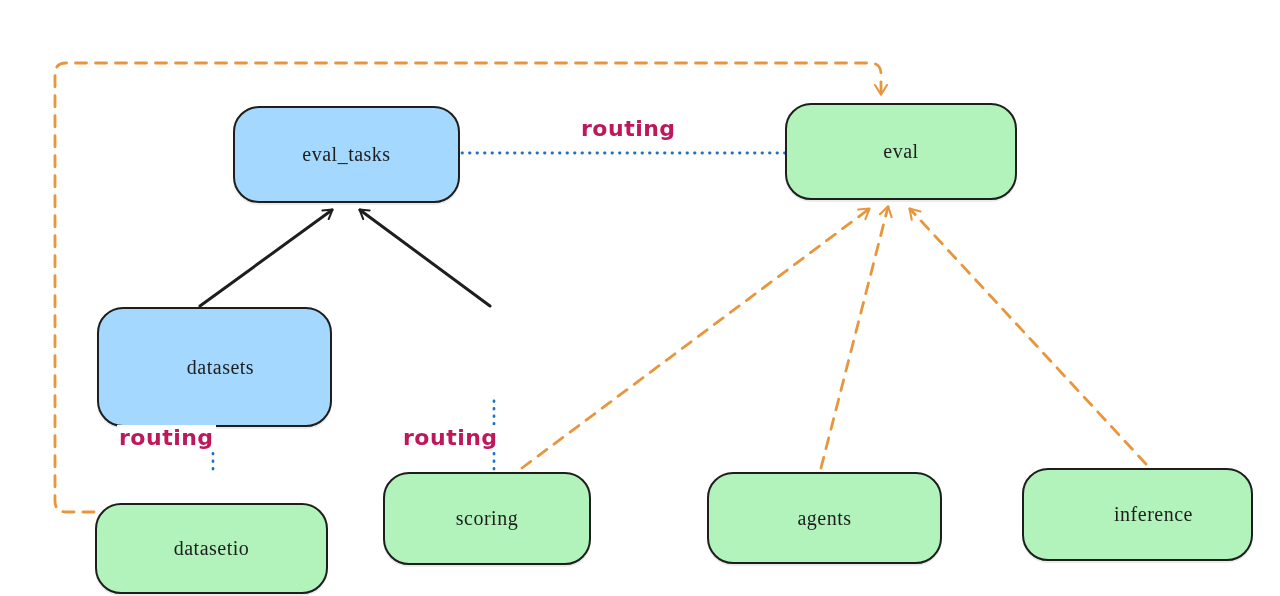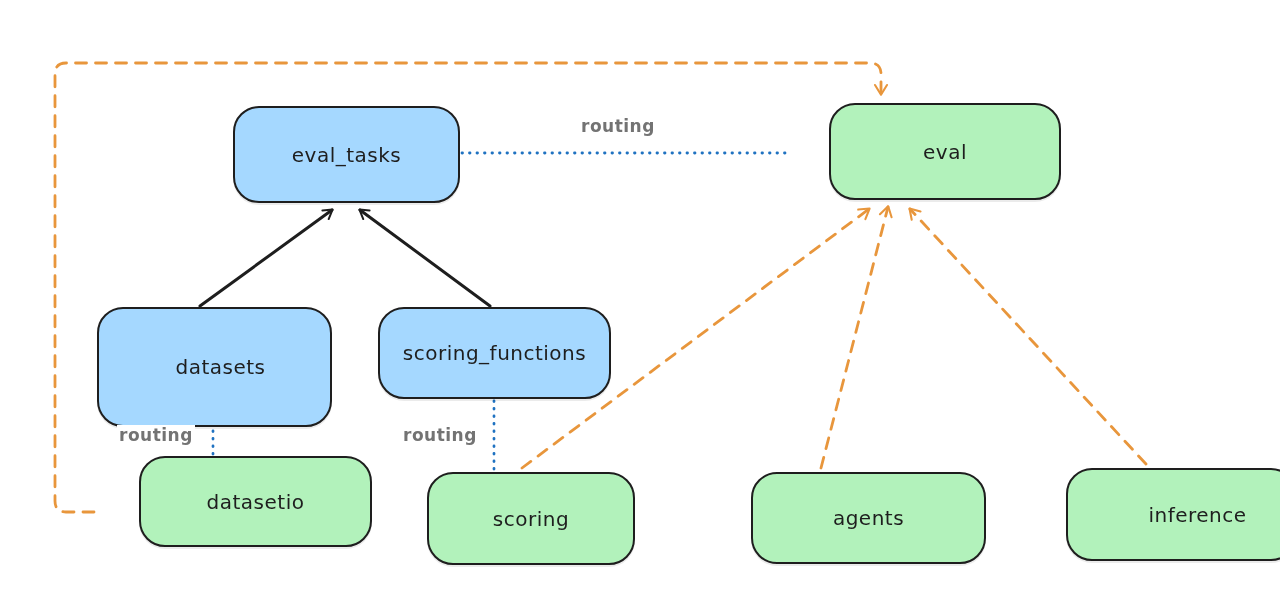--- a/index.html
+++ b/index.html
@@ -27,28 +27,29 @@
     display: flex;
     align-items: center;
     justify-content: center;
     border: 2.5px solid #1e1e1e;
     border-radius: 26px;
     font-size: 20px;
     letter-spacing: 0.5px;
     color: #1e1e1e;
     box-sizing: border-box;
     box-shadow: 0 2px 0 rgba(0,0,0,0.08);
+    font-family: Liberation Serif, serif;
   }
   .node.blue  { background: #a5d8ff; }
-  .node.green { background: #b2f2bb; margin-left: 44px; }
+  .node.green { background: #b2f2bb; }
   .edge-label {
     position: absolute;
-    color: #737373;
+    color: #be185d;
     font-weight: bold;
-    font-size: 17px;
+    font-size: 22px;
     letter-spacing: 0.5px;
     background: #ffffff;
     padding: 0 2px;
   }
 </style>
 </head>
 <body>
 
 <div class="canvas">
 
@@ -80,25 +81,22 @@
   </div>
 
   <div class="node green" style="left:785px; top:103px; width:232px; height:97px;">
     <span>eval</span>
   </div>
 
   <div class="node blue" style="left:97px; top:307px; width:235px; height:120px;padding-left:12px;">
     <span>datasets</span>
   </div>
 
-  <div class="node blue" style="left:378px; top:307px; width:233px; height:92px;">
-    <span>scoring_functions</span>
-  </div>
 
-  <div class="node green" style="left:95px; top:456px; width:233px; height:91px;">
+  <div class="node green" style="left:95px; top:503px; width:233px; height:91px;">
     <span>datasetio</span>
   </div>
 
   <div class="node green" style="left:383px; top:472px; width:208px; height:93px;">
     <span>scoring</span>
   </div>
 
   <div class="node green" style="left:707px; top:472px; width:235px; height:92px;">
     <span>agents</span>
   </div>

